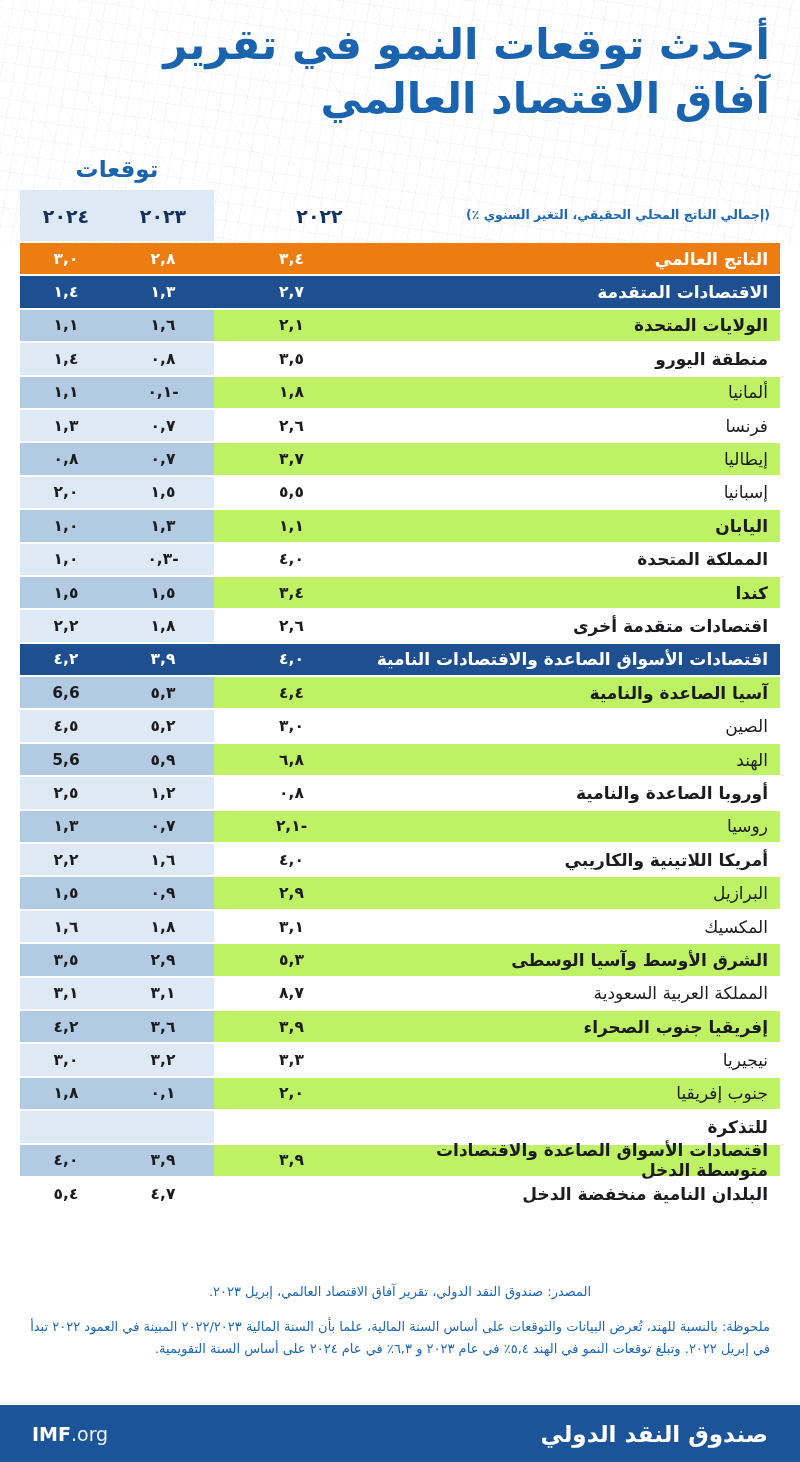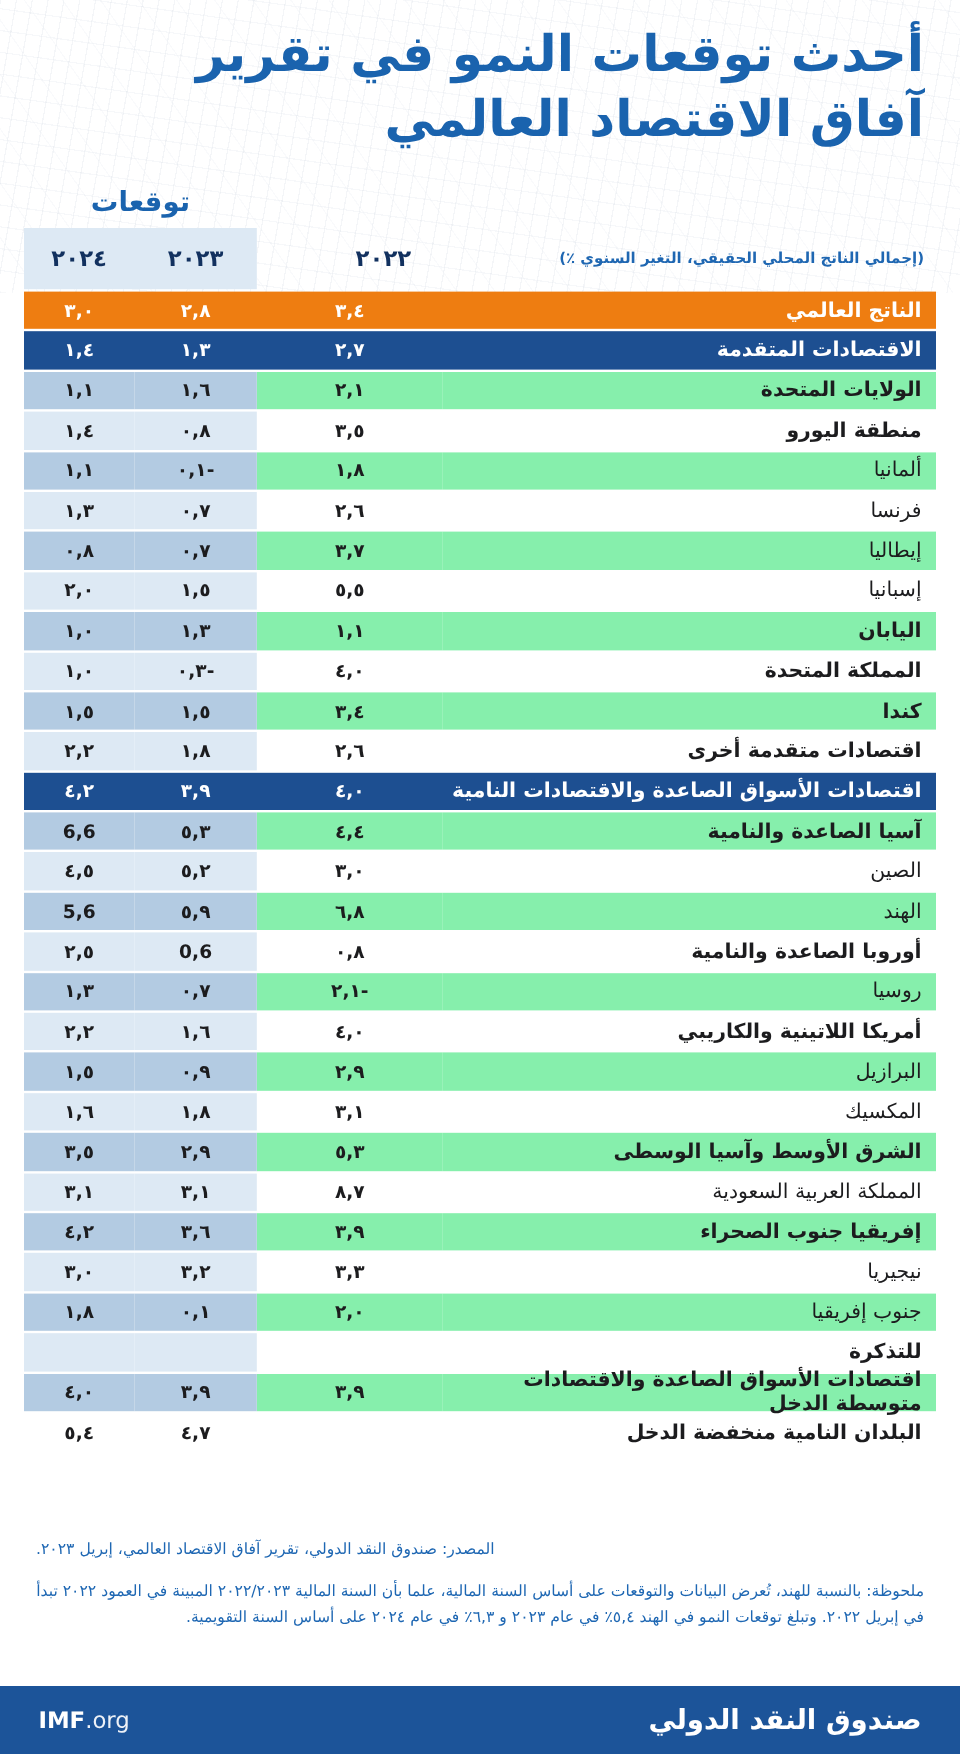--- a/index.html
+++ b/index.html
@@ -48,31 +48,31 @@
   .rows{display:flex;flex-direction:column;gap:2px;}
   .row{display:flex;flex-direction:row;align-items:stretch;height:31.4px;}
   .cell{display:flex;align-items:center;}
   .cell-label{flex:1;justify-content:flex-start;padding-inline-start:12px;
               font-size:17px;color:#1c1c1e;}
   .c22{width:155px;}
   .c23{width:102px;}
   .c24{width:92px;}
   .c22,.c23,.c24{justify-content:center;font-weight:bold;font-size:15.5px;color:#1c1c1e;}
   .row.b .cell-label{font-weight:bold;}
-  .row.light .cell-label,.row.light .c22{background:#86efac;}
+  .row.light .cell-label,.row.light .c22{background:#bef264;}
   .row.light .c23,.row.light .c24{background:#b3cbe2;}
   .row.white .c23,.row.white .c24{background:#dde9f4;}
   .row.world{background:#ee7d11;}
   .row.navy{background:#1d4f91;}
   .row.world .cell,.row.navy .cell{background:transparent !important;color:#ffffff;}
   .row.noband .c23,.row.noband .c24{background:transparent;}
 
   .source{
     position:absolute;top:1284px;right:30px;left:30px;
-    text-align:left;font-size:13px;color:#1e67b3;
+    text-align:center;font-size:13px;color:#1e67b3;
   }
   .note{
     position:absolute;top:1316px;right:30px;left:30px;
     text-align:right;font-size:13px;line-height:1.72;color:#1e67b3;
   }
 
   .bottom-bar{
     position:absolute;top:1405px;left:0;right:0;height:57px;background:#1c5499;
     display:flex;flex-direction:row;align-items:center;justify-content:space-between;
     padding:0 32px;box-sizing:border-box;
@@ -196,21 +196,21 @@
         </div>
         <div class="row light">
           <div class="cell cell-label">الهند</div>
           <div class="cell c22">٦,٨</div>
           <div class="cell c23">٥,٩</div>
           <div class="cell c24">5,6</div>
         </div>
         <div class="row white b">
           <div class="cell cell-label">أوروبا الصاعدة والنامية</div>
           <div class="cell c22">٠,٨</div>
-          <div class="cell c23">0,6</div>
+          <div class="cell c23">١,٢</div>
           <div class="cell c24">٢,٥</div>
         </div>
         <div class="row light">
           <div class="cell cell-label">روسيا</div>
           <div class="cell c22">-٢,١</div>
           <div class="cell c23">٠,٧</div>
           <div class="cell c24">١,٣</div>
         </div>
         <div class="row white b">
           <div class="cell cell-label">أمريكا اللاتينية والكاريبي</div>

